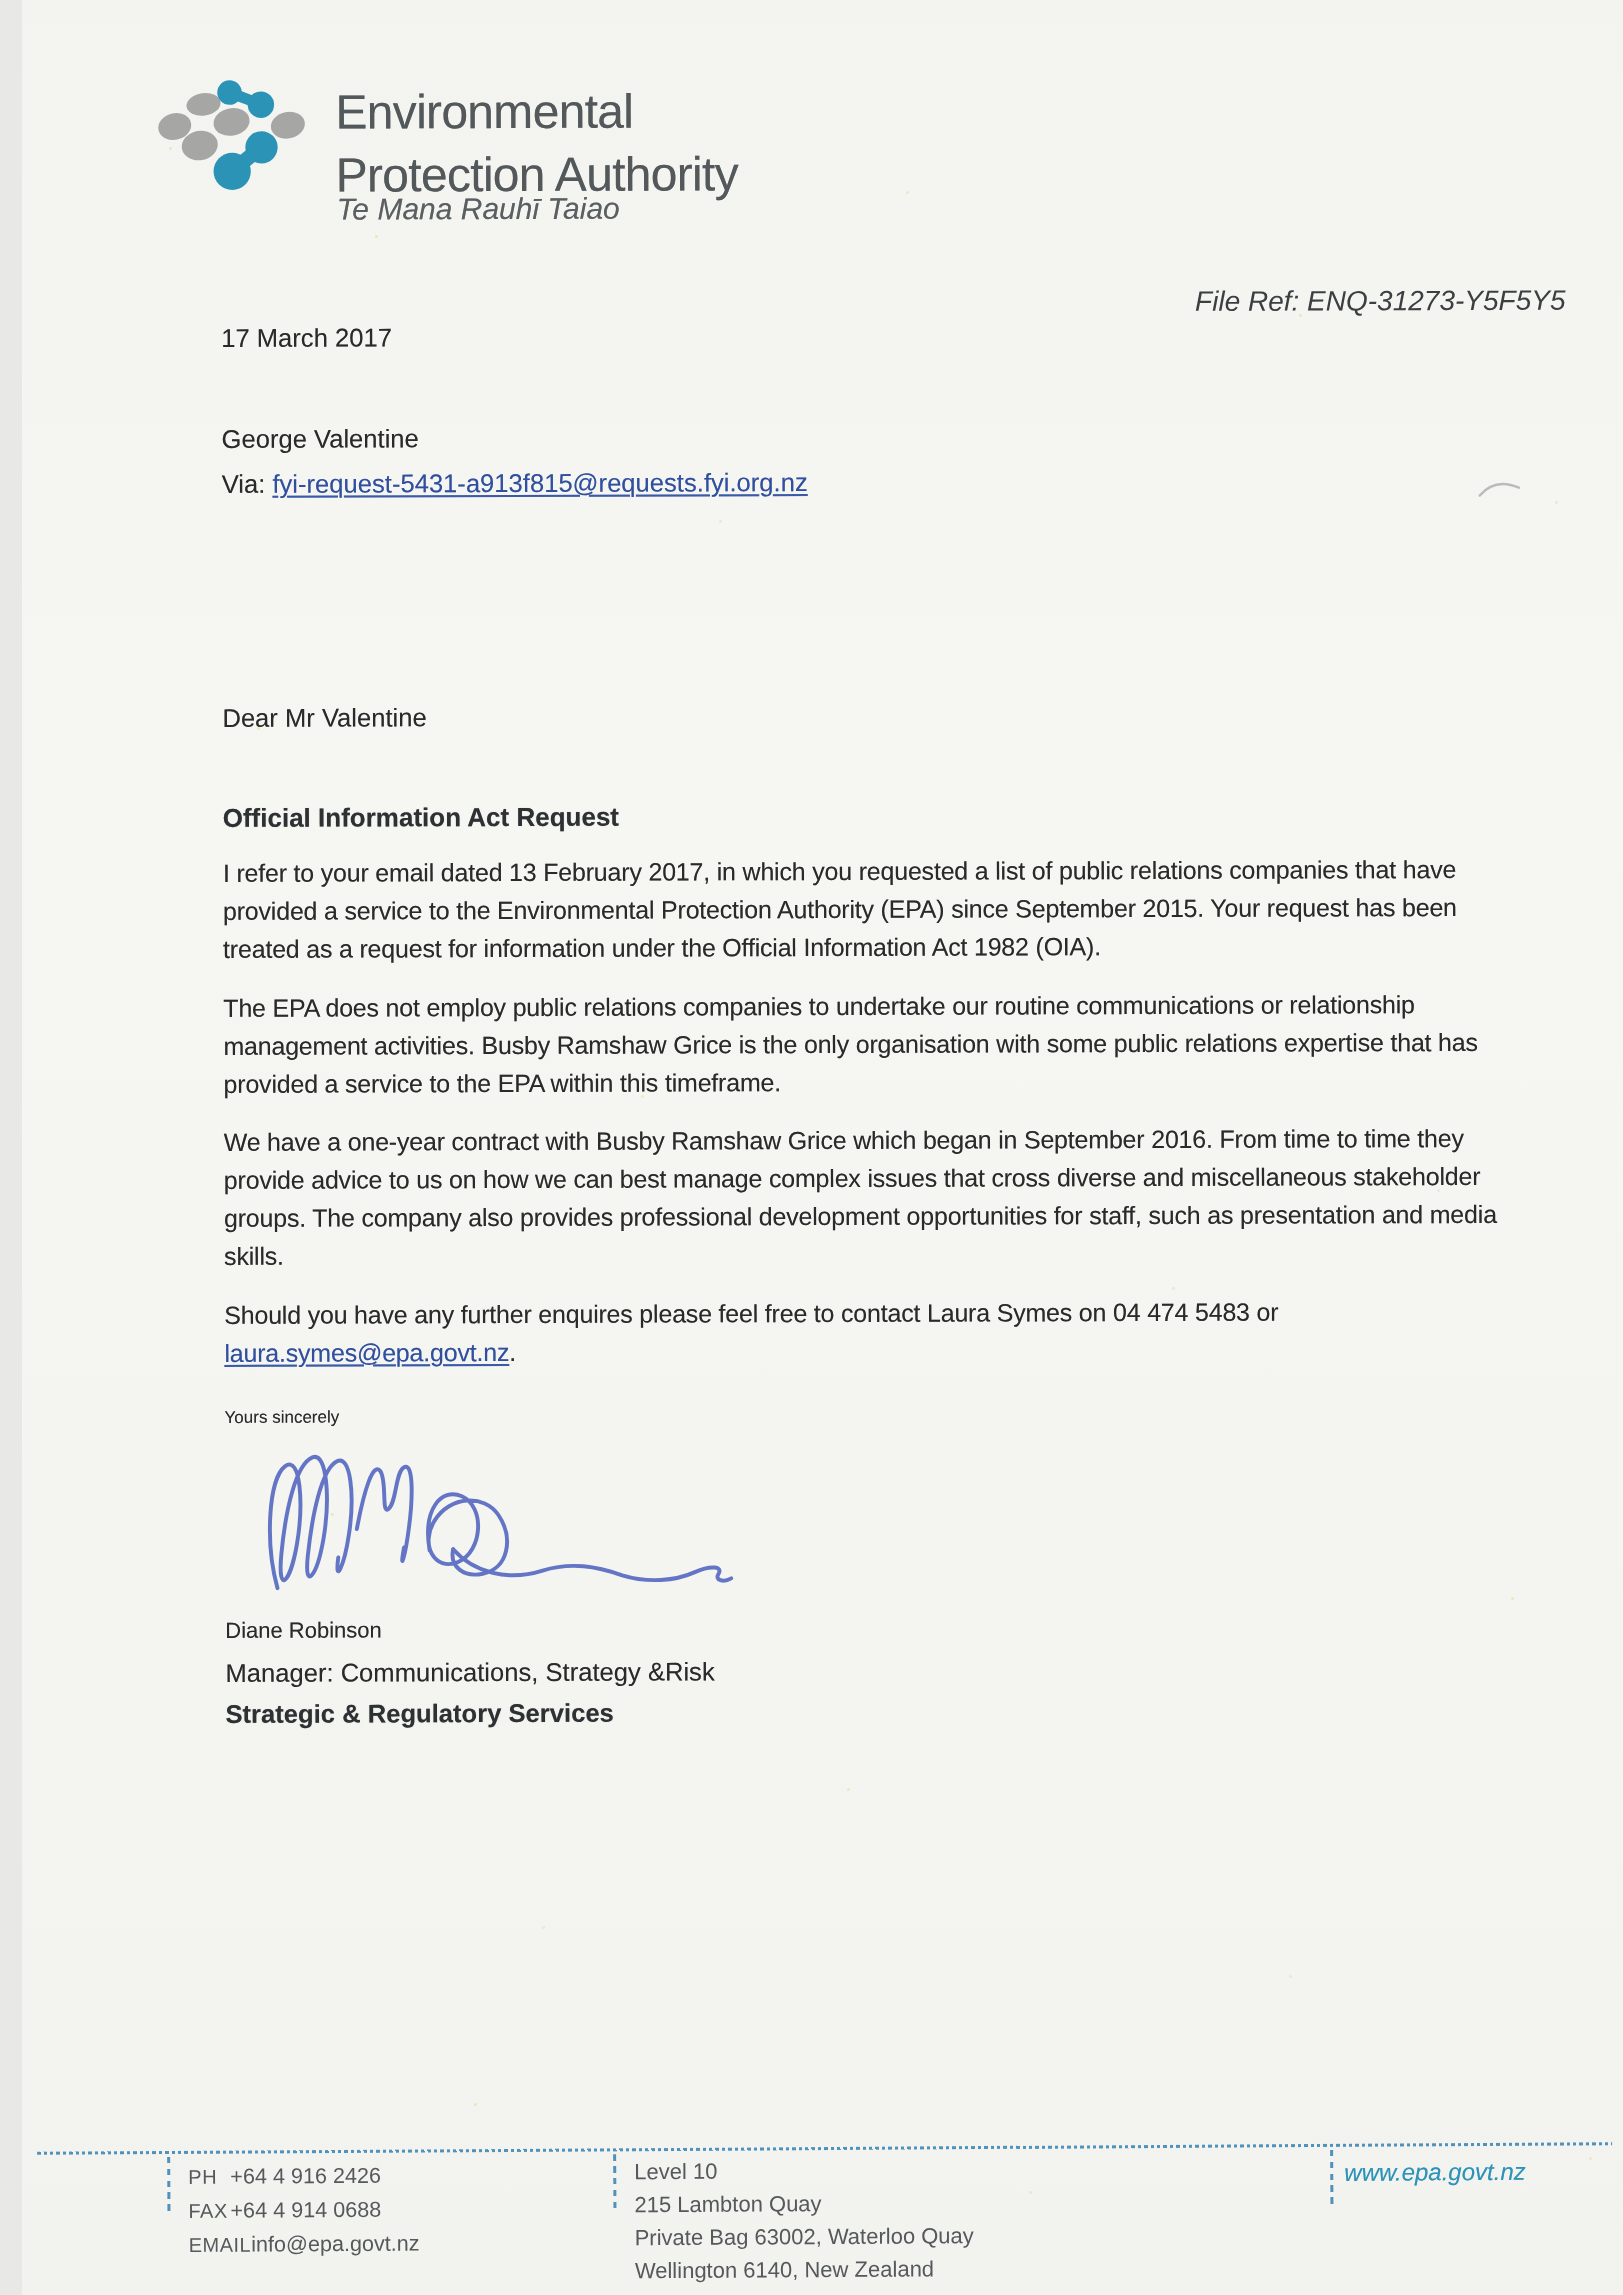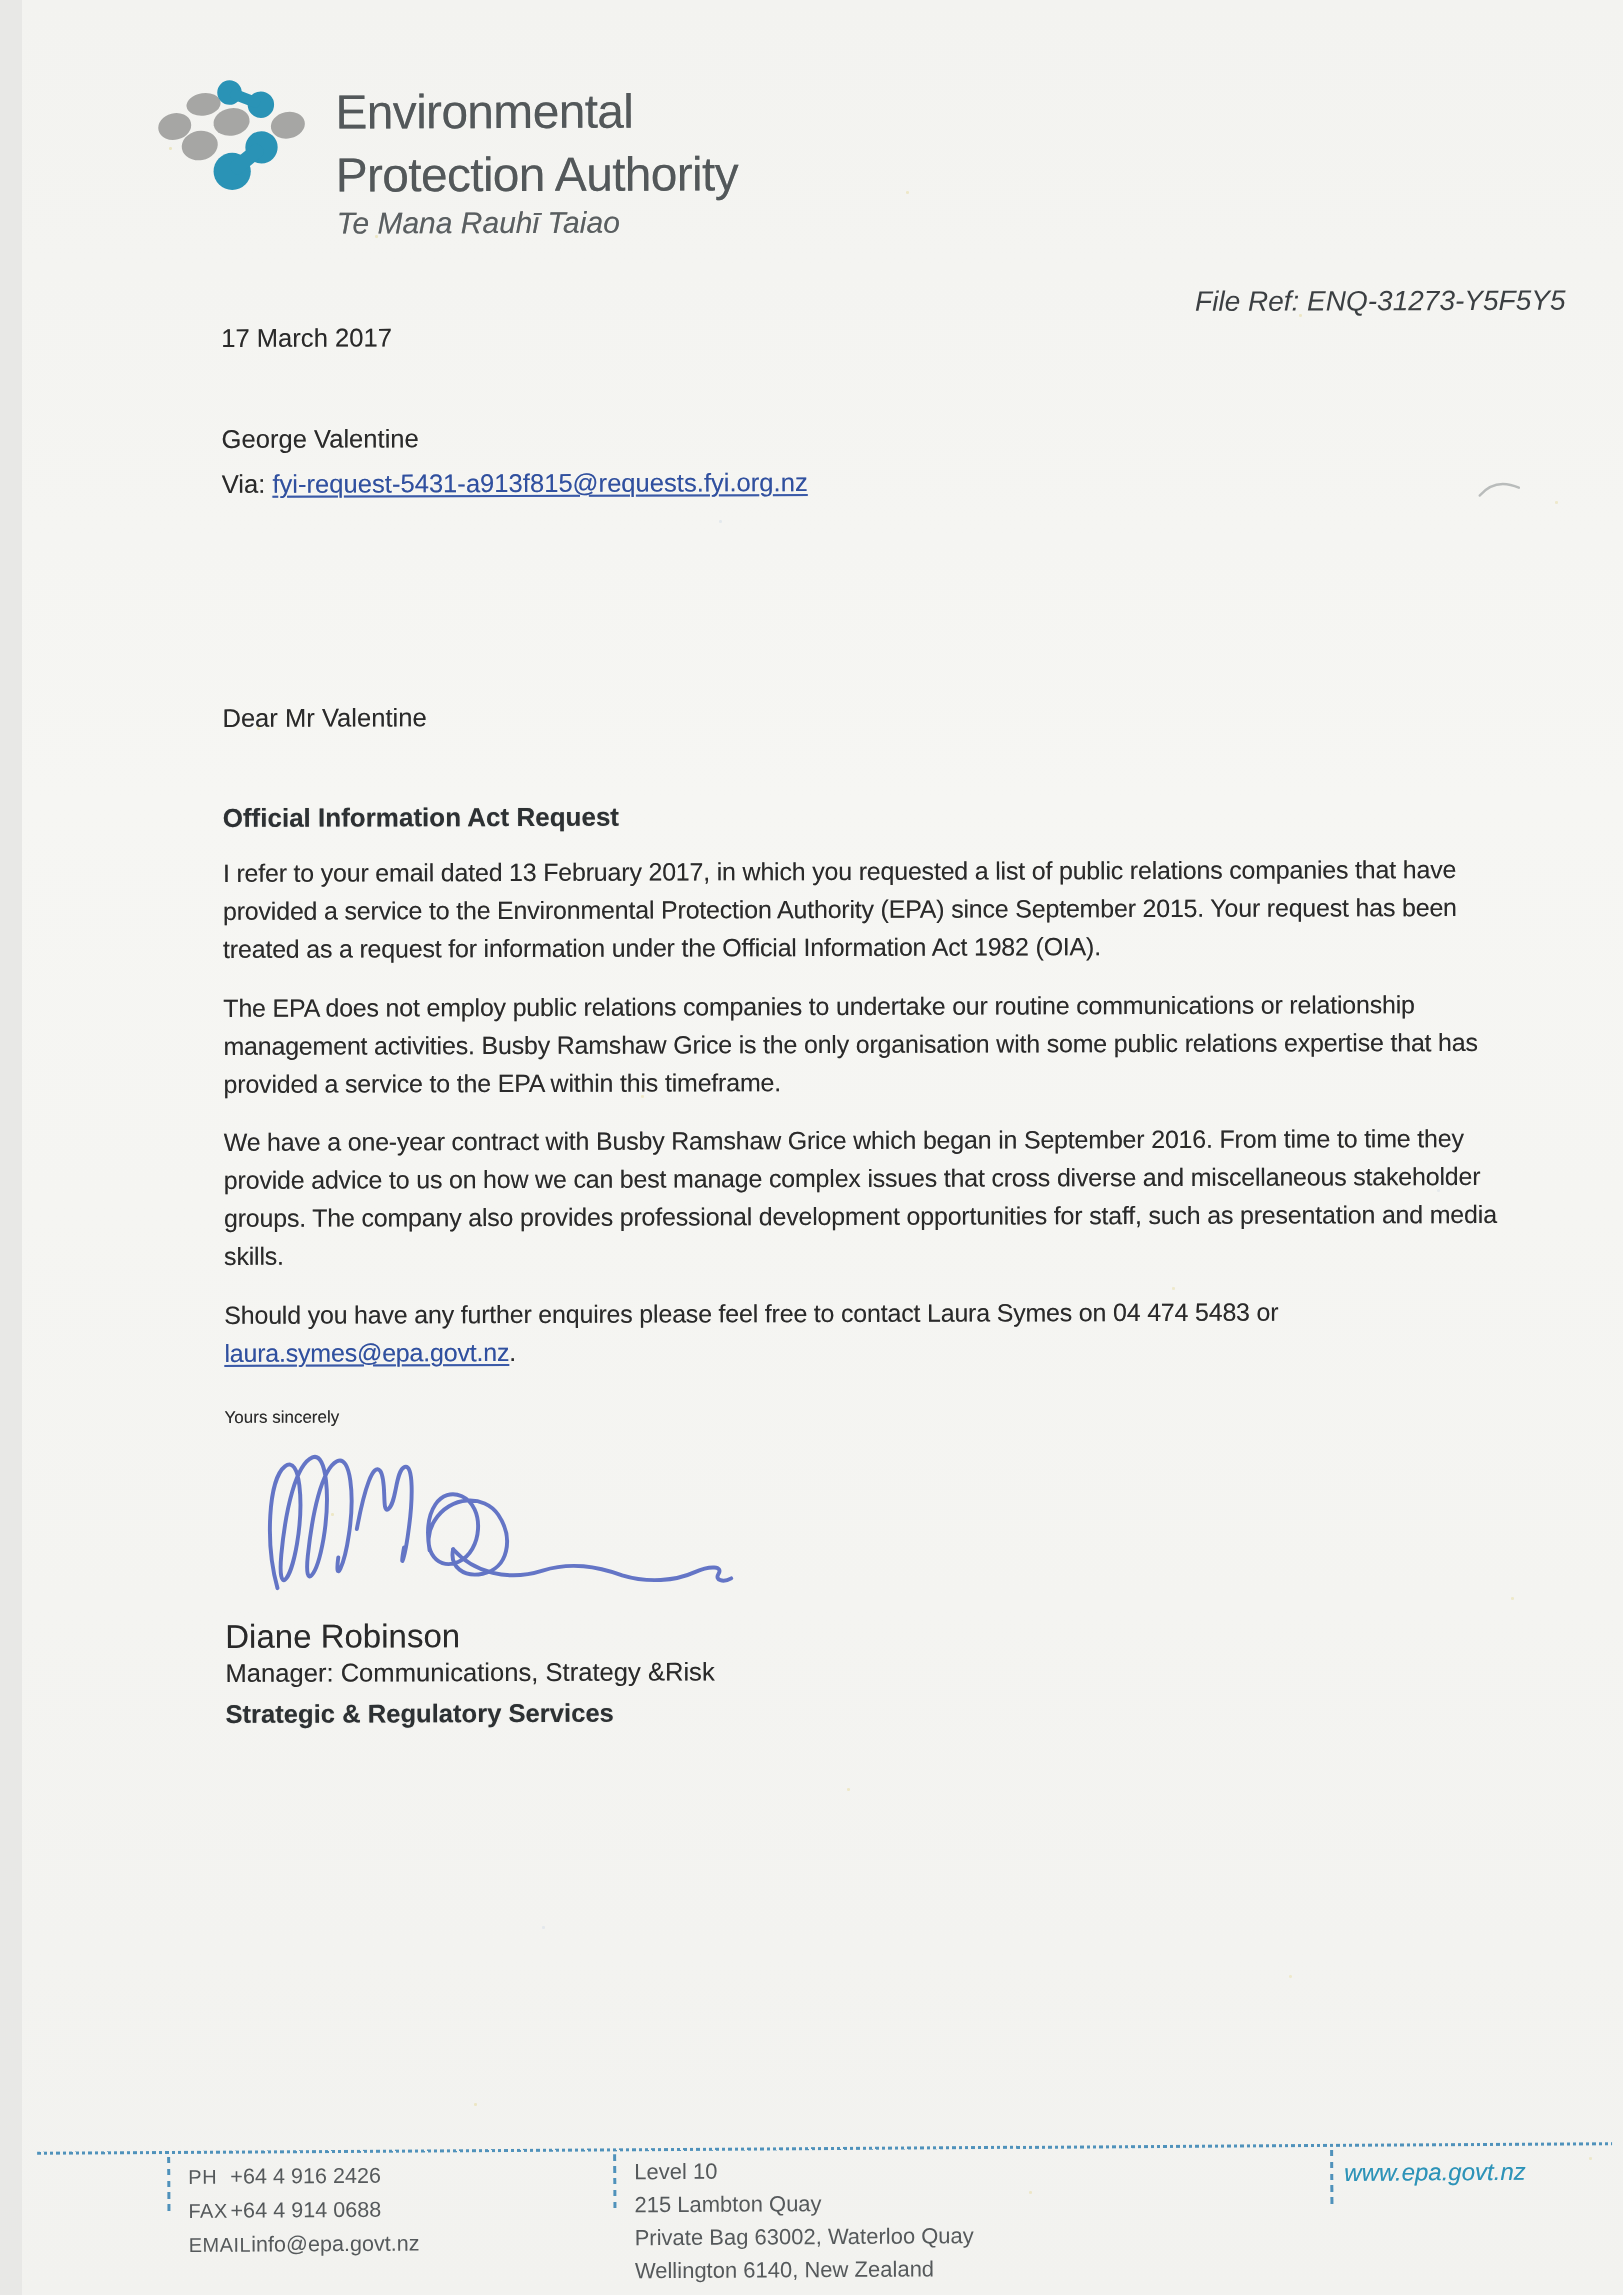--- a/index.html
+++ b/index.html
@@ -18,21 +18,21 @@
   
   .logo-mark{position:absolute;left:133px;top:74px;width:162px;height:120px;}
   .org1,.org2{
     position:absolute;left:316px;
     font-size:48px;letter-spacing:-0.7px;color:#53585a;
     text-shadow:0 0 0.5px rgba(60,66,68,.5);white-space:nowrap;
   }
   .org1{top:83px;}
   .org2{top:146px;}
   .org3{
-    position:absolute;left:317px;top:205px;
+    position:absolute;left:317px;top:191px;
     font-size:30px;font-style:italic;color:#5a5f61;letter-spacing:0px;
     text-shadow:0 0 0.5px rgba(70,76,78,.45);white-space:nowrap;
   }
 
   
   .file-ref{
     position:absolute;left:1175px;top:287px;width:316px;
     text-align:right;font-size:28px;font-style:italic;color:#3b3f42;white-space:nowrap;
   }
   .date{position:absolute;left:201px;top:322px;font-size:25.6px;}
@@ -48,21 +48,21 @@
   
   .salutation{position:absolute;left:201px;top:702px;font-size:25.6px;text-align:right;}
   .subject{position:absolute;left:201px;top:801px;font-size:26px;font-weight:bold;color:#2d3133;
            text-shadow:0 0 0.7px rgba(30,34,36,.45);}
   .body-copy{position:absolute;left:201px;top:852px;width:1297px;}
   .body-copy p{margin:0 0 20.6px 0;font-size:25px;line-height:38px;letter-spacing:-0.2px;}
 
   
   .signoff{position:absolute;left:201px;top:1406px;font-size:17px;}
   .signature-svg{position:absolute;left:219px;top:1439px;width:496px;height:172px;}
-  .sig-name{position:absolute;left:201px;top:1616px;font-size:33px;}
+  .sig-name{position:absolute;left:201px;top:1616px;font-size:22px;}
   .sig-title{position:absolute;left:201px;top:1657px;font-size:25.6px;}
   .sig-dept{position:absolute;left:201px;top:1698px;font-size:25.6px;font-weight:bold;color:#2d3133;
             text-shadow:0 0 0.7px rgba(30,34,36,.45);}
 
   
   .footer{position:absolute;left:0;top:2133px;width:1623px;height:163px;
           transform:rotate(-0.35deg);transform-origin:50% 0;}
   .footer-rule{
     position:absolute;left:14.7px;top:13.8px;width:1575px;height:2.9px;
     background:repeating-linear-gradient(90deg,#3d87b5 0 3.4px,transparent 3.4px 6.4px);

